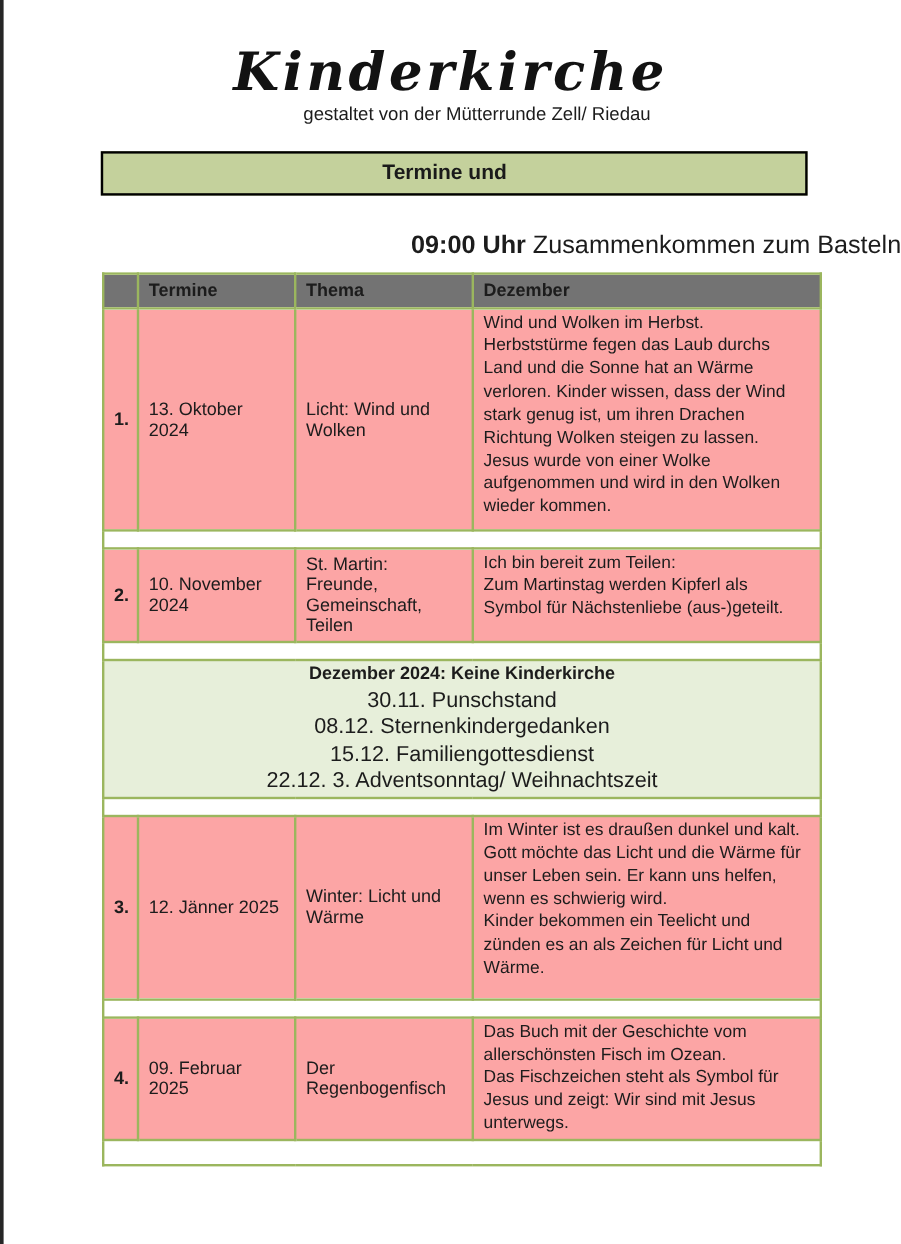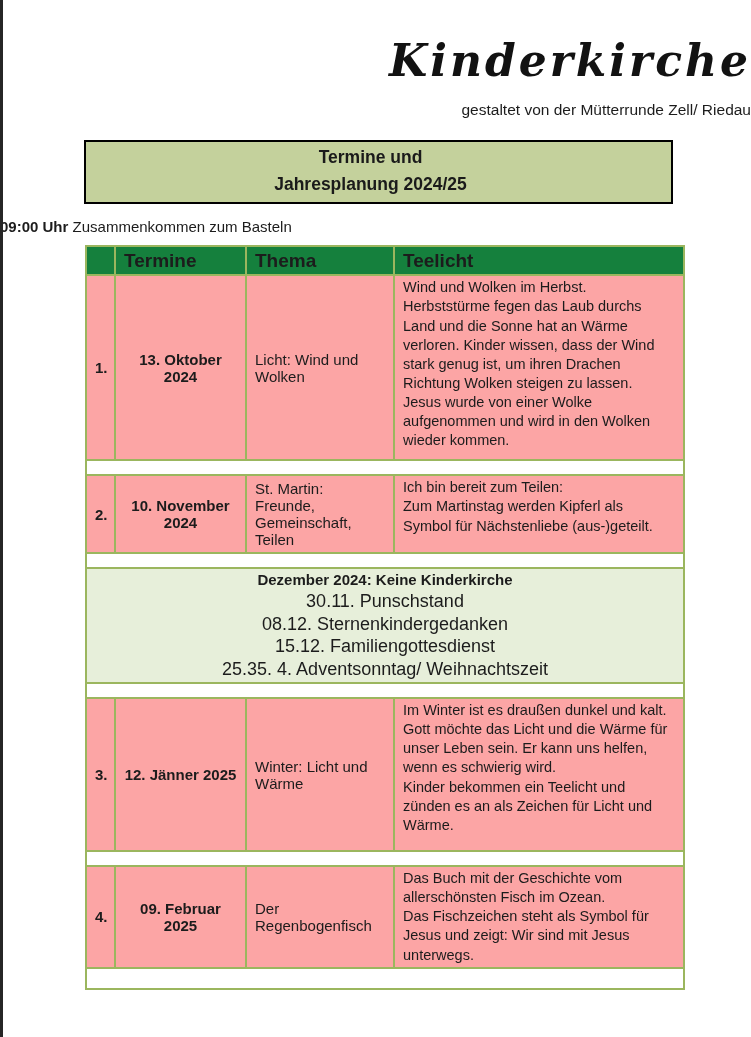--- a/index.html
+++ b/index.html
@@ -12,81 +12,80 @@
     position: relative;
     overflow: hidden;
   }
   .page-edge {
     position: absolute; left: 0; top: 0;
     width: 3px; height: 1037px;
     background: #262626;
   }
   .doc-title {
     margin-top: 36px;
-    text-align: right;
+    text-align: center;
     font-family: "DejaVu Serif", serif;
     font-style: italic;
     font-weight: bold;
     font-size: 44px;
     line-height: 1.15;
     letter-spacing: 3px;
     color: #121212;
   }
   .doc-subtitle {
-    margin-top: 14px;
-    text-align: right;
+    text-align: center;
     font-size: 15.5px;
     color: #1c1c1c;
     padding-left: 44px;
   }
   .banner {
     margin: 21px 0 0 84px;
     width: 589px;
     background: #c4d19c;
     border: 2px solid #000000;
     text-align: center;
     font-weight: bold;
     font-size: 17.5px;
     line-height: 1.55;
     padding: 2px 16px 4px 0;
     color: #1a1a1a;
   }
   .times {
-    margin-top: 12px;
-    text-align: left;
-    font-size: 15px;
+    margin-top: 26px;
+    text-align: right;
+    font-size: 21px;
     line-height: 1.5;
   }
   .times .b { font-weight: bold; }
   table.schedule {
     margin: 7px 0 0 85px;
     width: 598px;
     border-collapse: collapse;
     table-layout: fixed;
   }
   table.schedule td, table.schedule th {
     border: 2px solid #9bb65e;
     padding: 2px 8px;
     overflow: hidden;
   }
   col.c-num { width: 29px; }
   col.c-date { width: 131px; }
   col.c-thema { width: 148px; }
   col.c-anm { width: 290px; }
   tr.head { height: 29px; }
   tr.head th {
-    background: #15803d;
+    background: #737373;
     text-align: left;
-    font-size: 19px;
+    font-size: 15px;
     font-weight: bold;
     vertical-align: middle;
   }
   td.cell { background: #fca5a5; font-size: 15px; }
   td.num { font-weight: bold; vertical-align: middle; padding-left: 5px; }
-  td.date { font-weight: bold; vertical-align: middle; text-align: center; }
+  td.date { font-weight: normal; vertical-align: middle; }
   td.thema { vertical-align: middle; }
   td.anm {
     vertical-align: top;
     font-size: 14.5px;
     line-height: 1.32;
     padding-top: 3px;
     white-space: pre-line;
   }
   tr.spacer { height: 15px; }
   tr.spacer td { background: #ffffff; padding: 0; }
@@ -109,40 +108,39 @@
 </head>
 <body>
 
 <div class="page-edge"></div>
 
 <div class="doc-title">Kinderkirche</div>
 <div class="doc-subtitle">gestaltet von der Mütterrunde Zell/ Riedau</div>
 
 <div class="banner">
   <div>Termine und</div>
-  <div>Jahresplanung 2024/25</div>
 </div>
 
 <div class="times">
   <div><span class="b">09:00 Uhr</span><span> Zusammenkommen zum Basteln</span></div>
 </div>
 
 <table class="schedule">
   <colgroup>
     <col class="c-num">
       <col class="c-date">
       <col class="c-thema">
       <col class="c-anm">
   </colgroup>
   <tbody>
       <tr class="head">
     <th></th>
     <th>Termine</th>
     <th>Thema</th>
-    <th>Teelicht</th>
+    <th>Dezember</th>
   </tr>
 
   <tr class="r1">
     <td class="cell num">1.</td>
     <td class="cell date">13. Oktober 2024</td>
     <td class="cell thema">Licht: Wind und Wolken</td>
     <td class="cell anm">Wind und Wolken im Herbst.
 Herbststürme fegen das Laub durchs Land und die Sonne hat an Wärme verloren. Kinder wissen, dass der Wind stark genug ist, um ihren Drachen Richtung Wolken steigen zu lassen.
 Jesus wurde von einer Wolke aufgenommen und wird in den Wolken wieder kommen.</td>
   </tr>
@@ -162,21 +160,21 @@
   <tr class="spacer">
         <td colspan="4"></td>
       </tr>
 
   <tr class="december">
     <td class="dec-cell" colspan="4">
       <div class="dec-title">Dezember 2024: Keine Kinderkirche</div>
       <div class="dec-item">30.11. Punschstand</div>
       <div class="dec-item">08.12. Sternenkindergedanken</div>
       <div class="dec-item">15.12. Familiengottesdienst</div>
-      <div class="dec-item">25.35. 4. Adventsonntag/ Weihnachtszeit</div>
+      <div class="dec-item">22.12. 3. Adventsonntag/ Weihnachtszeit</div>
     </td>
   </tr>
 
   <tr class="spacer">
         <td colspan="4"></td>
       </tr>
 
   <tr class="r3">
     <td class="cell num">3.</td>
     <td class="cell date">12. Jänner 2025</td>

